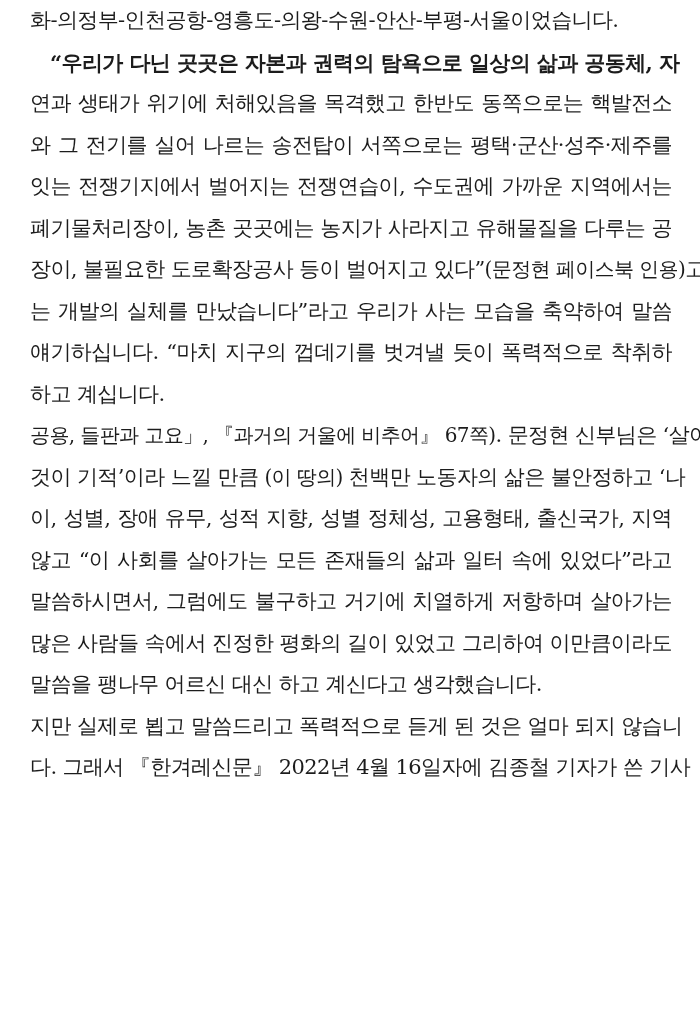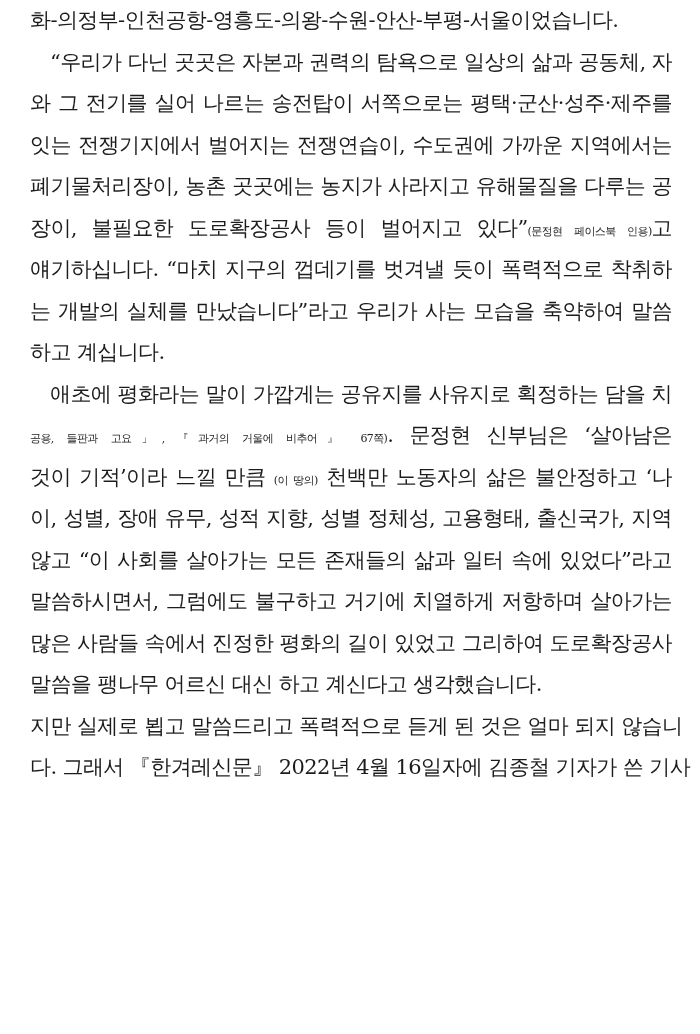--- a/index.html
+++ b/index.html
@@ -29,54 +29,55 @@
       text-align: justify;
       text-align-last: justify;
       letter-spacing: -0.6px;
       overflow: visible;
     }
     .line.last {
       text-align-last: left;
     }
     .line.indent {
       padding-left: 20px;
+      font-weight: bold;
     }
     .small {
-      font-size: 11px;
+      font-size: 20px;
       letter-spacing: -0.6px;
     }
   </style>
 </head>
 <body>
 
 <div class="page">
 
   <div>
     <div class="line last"><span>화-의정부-인천공항-영흥도-의왕-수원-안산-부평-서울이었습니다.</span></div>
   </div>
 
   <div>
     <div class="line indent"><span>“우리가 다닌 곳곳은 자본과 권력의 탐욕으로 일상의 삶과 공동체, 자</span></div>
+    <div class="line"><span>연과 생태가 위기에 처해있음을 목격했고 한반도 동쪽으로는 핵발전소</span></div>
     <div class="line"><span>와 그 전기를 실어 나르는 송전탑이 서쪽으로는 평택·군산·성주·제주를</span></div>
     <div class="line"><span>잇는 전쟁기지에서 벌어지는 전쟁연습이, 수도권에 가까운 지역에서는</span></div>
     <div class="line"><span>폐기물처리장이, 농촌 곳곳에는 농지가 사라지고 유해물질을 다루는 공</span></div>
     <div class="line"><span>장이, 불필요한 도로확장공사 등이 벌어지고 있다”</span><span class="small">(문정현 페이스북 인용)</span><span>고</span></div>
+    <div class="line"><span>는 개발의 실체를 만났습니다”라고 우리가 사는 모습을 축약하여 말씀</span></div>
     <div class="line"><span>얘기하십니다. “마치 지구의 껍데기를 벗겨낼 듯이 폭력적으로 착취하</span></div>
-    <div class="line"><span>는 개발의 실체를 만났습니다”라고 우리가 사는 모습을 축약하여 말씀</span></div>
     <div class="line last"><span>하고 계십니다.</span></div>
   </div>
 
   <div>
-    <div class="line indent"><span>애초에 평화라는 말이 가깝게는 공유지를 사유지로 획정하는 담을 치</span></div>
     <div class="line"><span class="small">공용, 들판과 고요」, 『과거의 거울에 비추어』 67쪽)</span><span>. 문정현 신부님은 ‘살아남은</span></div>
     <div class="line"><span>것이 기적’이라 느낄 만큼 </span><span class="small">(이 땅의)</span><span> 천백만 노동자의 삶은 불안정하고 ‘나</span></div>
     <div class="line"><span>이, 성별, 장애 유무, 성적 지향, 성별 정체성, 고용형태, 출신국가, 지역</span></div>
     <div class="line"><span>않고 “이 사회를 살아가는 모든 존재들의 삶과 일터 속에 있었다”라고</span></div>
     <div class="line"><span>말씀하시면서, 그럼에도 불구하고 거기에 치열하게 저항하며 살아가는</span></div>
-    <div class="line"><span>많은 사람들 속에서 진정한 평화의 길이 있었고 그리하여 도로확장공사</span></div>
+    <div class="line"><span>많은 사람들 속에서 진정한 평화의 길이 있었고 그리하여 이만큼이라도</span></div>
     <div class="line last"><span>말씀을 팽나무 어르신 대신 하고 계신다고 생각했습니다.</span></div>
   </div>
 
   <div>
     <div class="line"><span>지만 실제로 뵙고 말씀드리고 폭력적으로 듣게 된 것은 얼마 되지 않습니</span></div>
     <div class="line"><span>다. 그래서 『한겨레신문』 2022년 4월 16일자에 김종철 기자가 쓴 기사</span></div>
   </div>
 
 </div>
 

